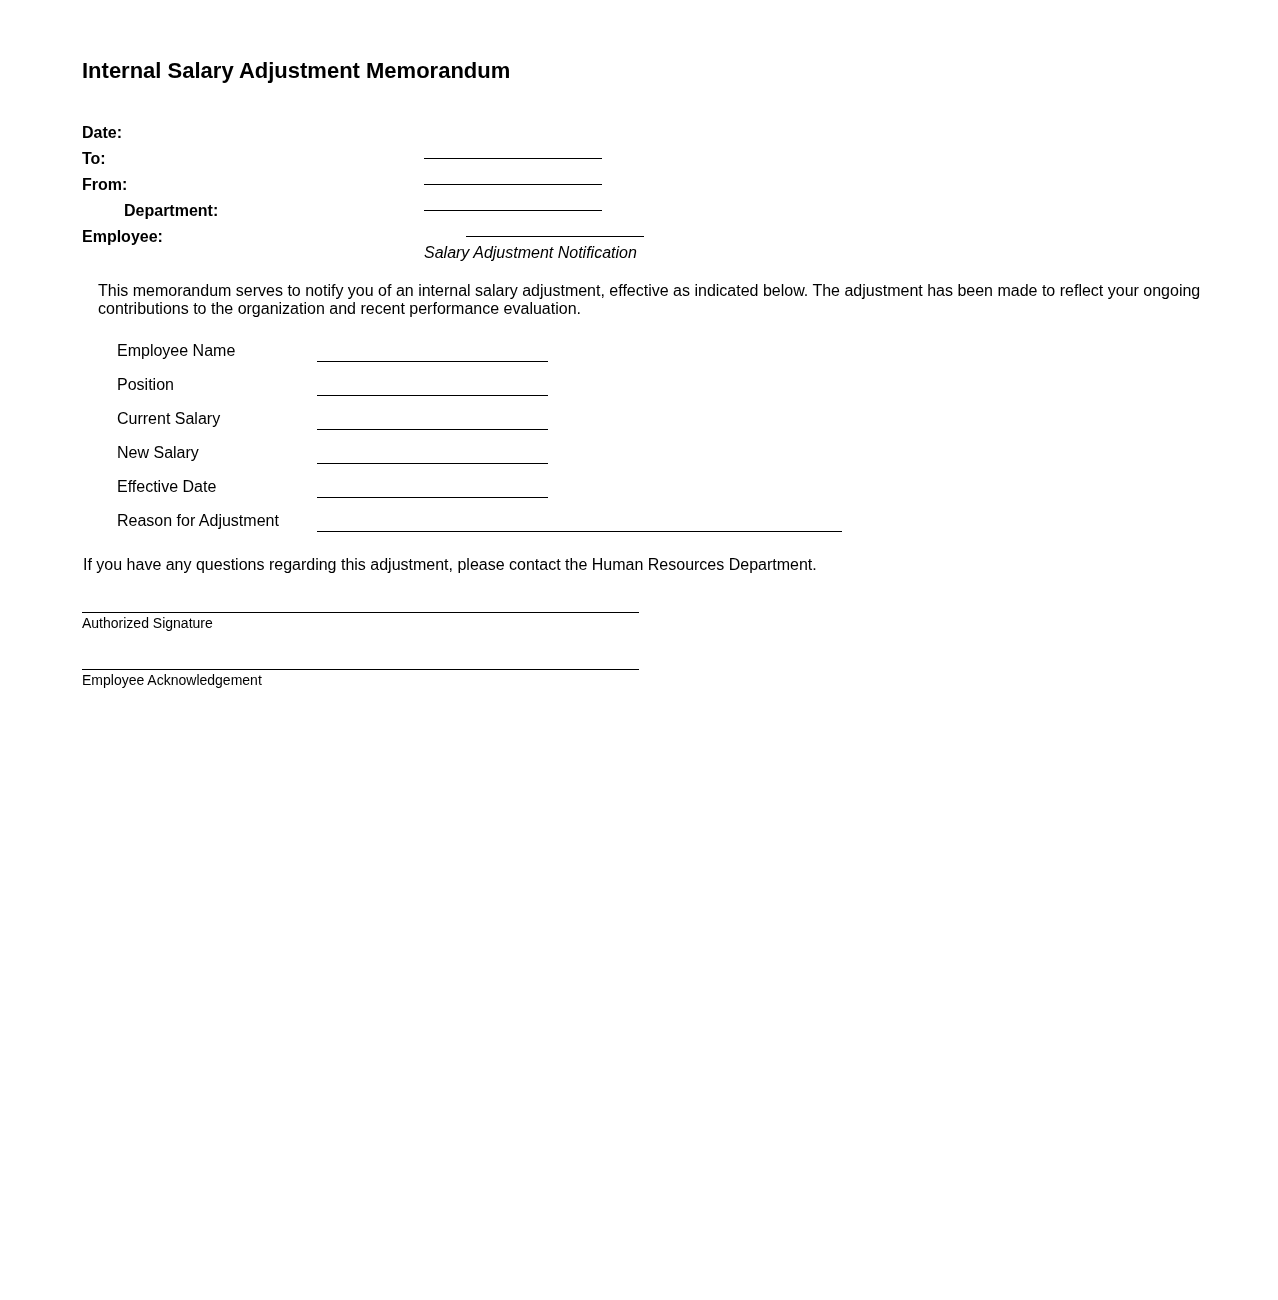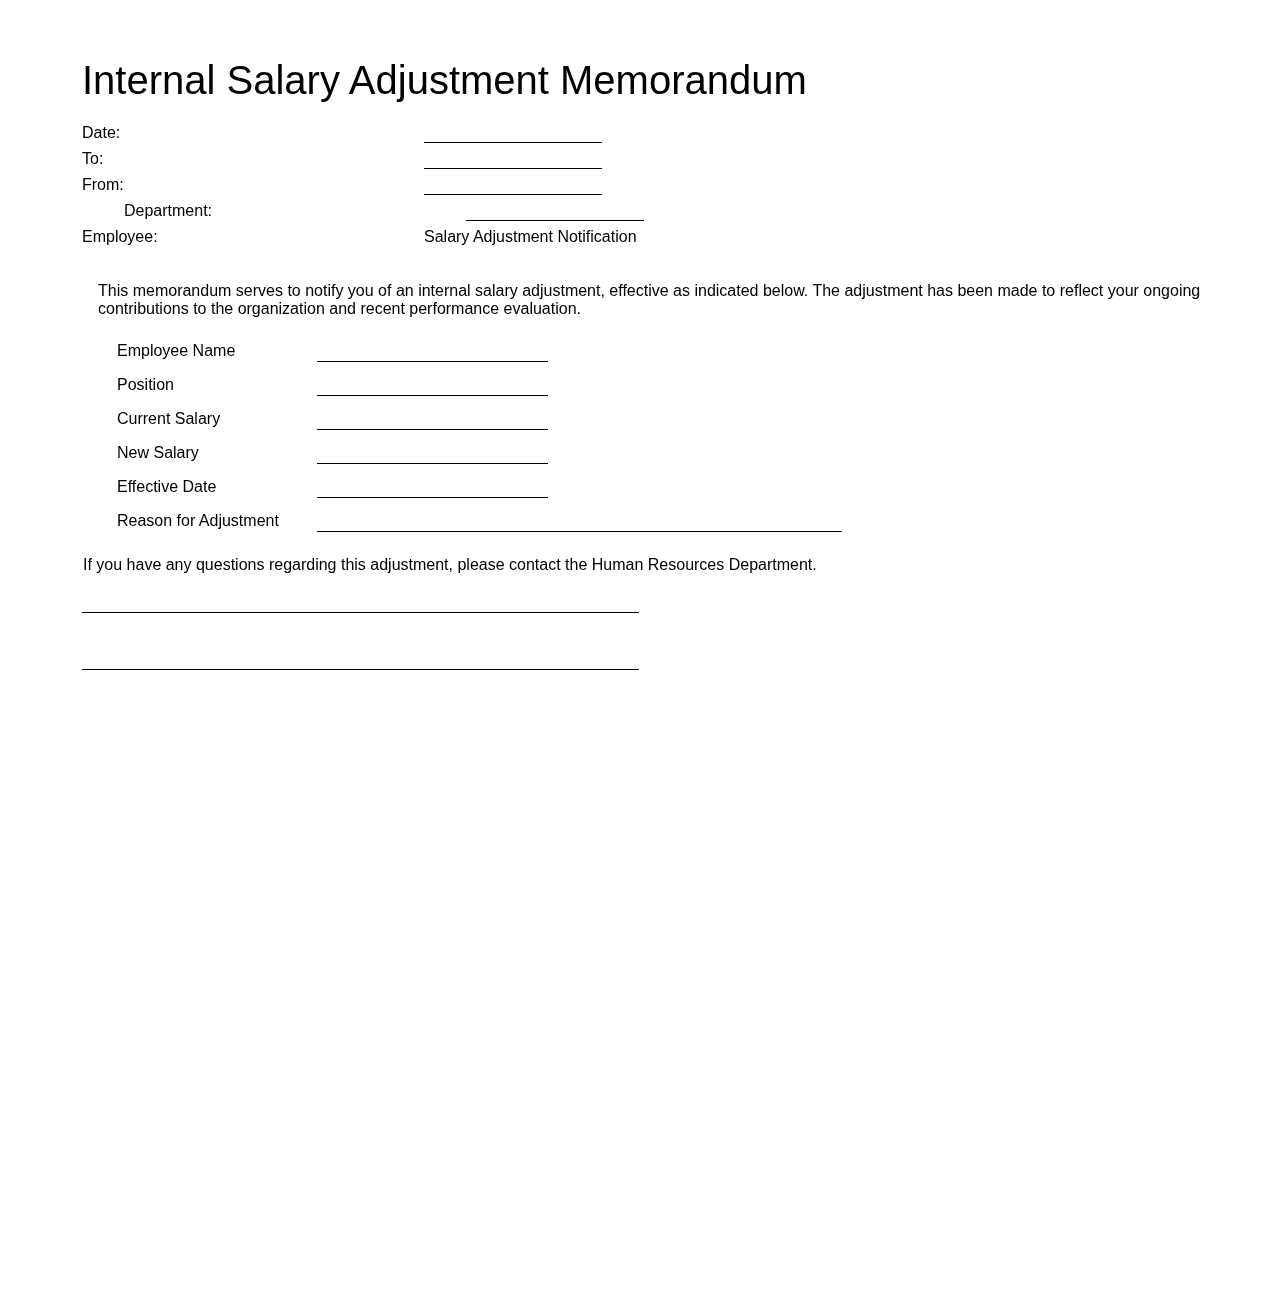--- a/index.html
+++ b/index.html
@@ -3,25 +3,25 @@
 <meta charset="utf-8">
 <style>
   html, body { margin:0; padding:0; background:#ffffff; }
   body {
     width:1278px; height:1300px; position:relative; overflow:hidden;
     font-family:"Liberation Sans", sans-serif; color:#000;
   }
   .page { position:absolute; left:82px; top:0; width:1120px; }
   h1 {
     position:absolute; left:0; top:58px; margin:0;
-    font-size:40px; font-weight:normal; white-space:nowrap; letter-spacing:0;
+    font-size:22px; font-weight:bold; white-space:nowrap; letter-spacing:0;
   }
   .hdr-row { position:absolute; left:0; height:26px; width:700px; font-size:16px; }
-  .hdr-label { position:absolute; left:0; top:0; font-weight:normal; }
-  .hdr-value { position:absolute; left:342px; top:0; }
+  .hdr-label { position:absolute; left:0; top:0; font-weight:bold; }
+  .hdr-value { position:absolute; left:342px; top:16px;font-style:italic; }
   .blank-short { display:inline-block; width:178px; border-bottom:1px solid #000; height:16px; vertical-align:top; margin-top:2px;}
   .intro {
     position:absolute; left:0; top:266px; width:1110px; margin:16px;
     font-size:16px; line-height:18px;
   }
   .field-row { position:absolute; left:0; height:34px; width:760px; font-size:16px;margin-left:35px; }
   .field-label { position:absolute; left:0; top:0; }
   .field-line { position:absolute; left:200px; top:19px; height:0; border-bottom:1px solid #000; }
   .closing { position:absolute; left:0; top:555px; font-size:16px; margin:1px; white-space:nowrap; }
   .sig-block { position:absolute; left:0; width:557px; }
@@ -83,18 +83,20 @@
     <div class="field-row" style="top:512px;">
       <span class="field-label">Reason for Adjustment</span>
       <span class="field-line" style="width:525px;"></span>
     </div>
   </div>
 
   <p class="closing">If you have any questions regarding this adjustment, please contact the Human Resources Department.</p>
 
   <div class="sig-block" style="top:612px;">
     <div class="sig-line"></div>
+    <div class="sig-caption">Authorized Signature</div>
   </div>
 
   <div class="sig-block" style="top:669px;">
     <div class="sig-line"></div>
+    <div class="sig-caption">Employee Acknowledgement</div>
   </div>
 </div>
 
 </body></html>

